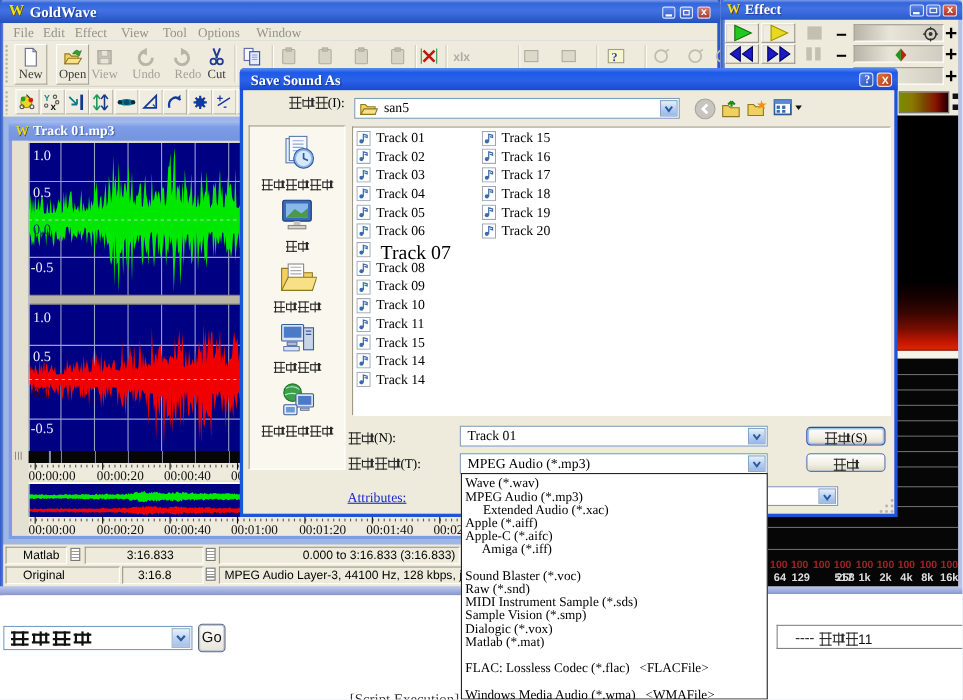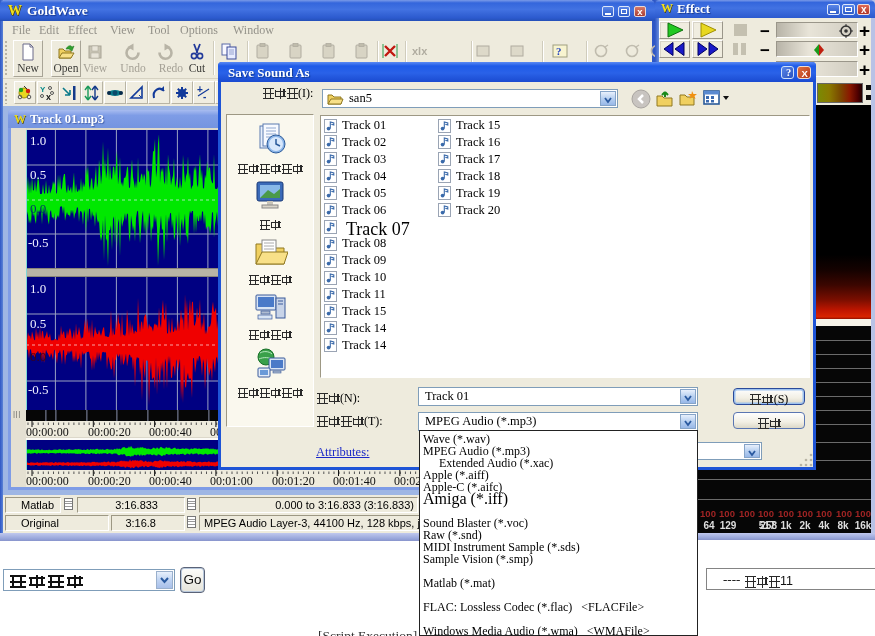--- a/index.html
+++ b/index.html
@@ -956,21 +956,22 @@
       </g>
     </svg>
 </div>
 
 <div class="abs ser" id="ddl" style="left:419px;top:430px;width:279px;height:206px;background:#fff;border:1px solid #222;font-size:12px;color:#000;">
 <div class="abs" style="left:0;top:2px;width:277px;height:12px;color:#000;font-size:12px;line-height:12px;padding-left:3px;">Wave (*.wav)</div>
     <div class="abs" style="left:0;top:14px;width:277px;height:12px;color:#000;font-size:12px;line-height:12px;padding-left:3px;">MPEG Audio (*.mp3)</div>
     <div class="abs" style="left:0;top:26px;width:277px;height:12px;color:#000;font-size:12px;line-height:12px;padding-left:19px;">Extended Audio (*.xac)</div>
     <div class="abs" style="left:0;top:38px;width:277px;height:12px;color:#000;font-size:12px;line-height:12px;padding-left:3px;">Apple (*.aiff)</div>
     <div class="abs" style="left:0;top:50px;width:277px;height:12px;color:#000;font-size:12px;line-height:12px;padding-left:3px;">Apple-C (*.aifc)</div>
-    <div class="abs" style="left:0;top:62px;width:277px;height:12px;color:#000;font-size:16px;line-height:12px;padding-left:3px;">Amiga (*.iff)</div>
+    <div class="abs" style="left:0;top:62px;width:277px;height:12px;color:#000;font-size:12px;line-height:12px;padding-left:18px;">Amiga (*.iff)</div>
     <div class="abs" style="left:0;top:86px;width:277px;height:12px;color:#000;font-size:12px;line-height:12px;padding-left:3px;">Sound Blaster (*.voc)</div>
     <div class="abs" style="left:0;top:98px;width:277px;height:12px;color:#000;font-size:12px;line-height:12px;padding-left:3px;">Raw (*.snd)</div>
     <div class="abs" style="left:0;top:110px;width:277px;height:12px;color:#000;font-size:12px;line-height:12px;padding-left:3px;">MIDI Instrument Sample (*.sds)</div>
     <div class="abs" style="left:0;top:122px;width:277px;height:12px;color:#000;font-size:12px;line-height:12px;padding-left:3px;">Sample Vision (*.smp)</div>
+    <div class="abs" style="left:0;top:134px;width:277px;height:12px;color:#000;font-size:12px;line-height:12px;padding-left:3px;">Dialogic (*.vox)</div>
     <div class="abs" style="left:0;top:146px;width:277px;height:12px;color:#000;font-size:12px;line-height:12px;padding-left:3px;">Matlab (*.mat)</div>
     <div class="abs" style="left:0;top:170px;width:277px;height:12px;color:#000;font-size:12px;line-height:12px;padding-left:3px;">FLAC: Lossless Codec (*.flac)&nbsp;&nbsp; &lt;FLACFile&gt;</div>
     <div class="abs" style="left:0;top:194px;width:277px;height:12px;color:#000;font-size:12px;line-height:12px;padding-left:3px;">Windows Media Audio (*.wma)&nbsp;&nbsp; &lt;WMAFile&gt;</div>
 </div>
 
 </body></html>

